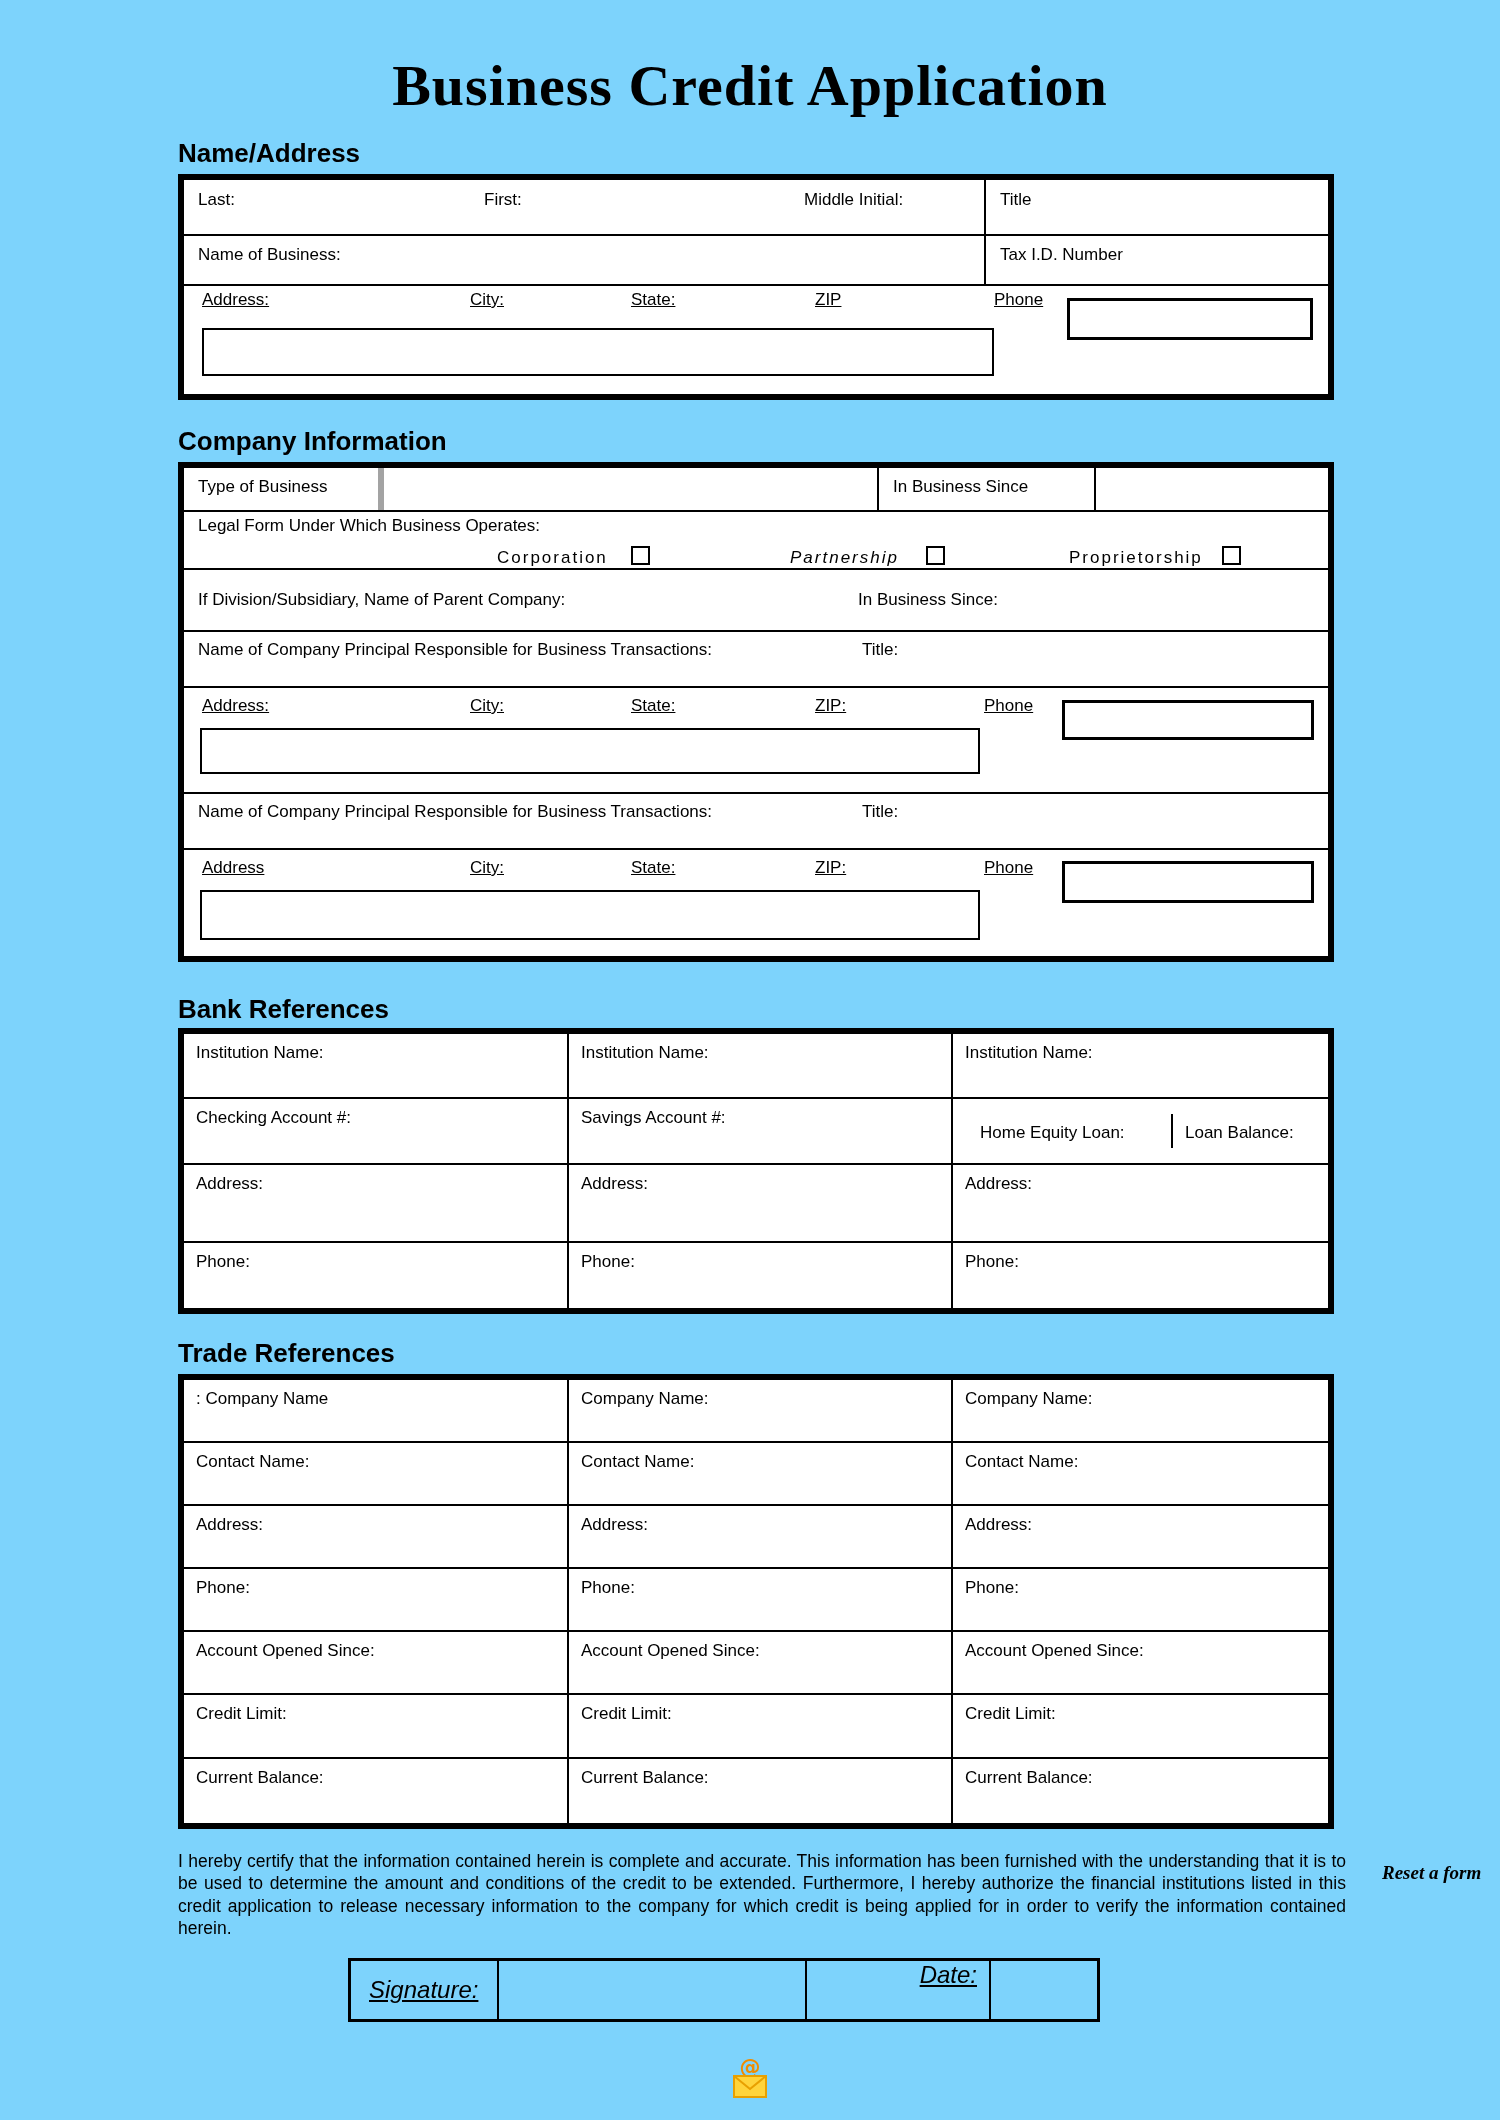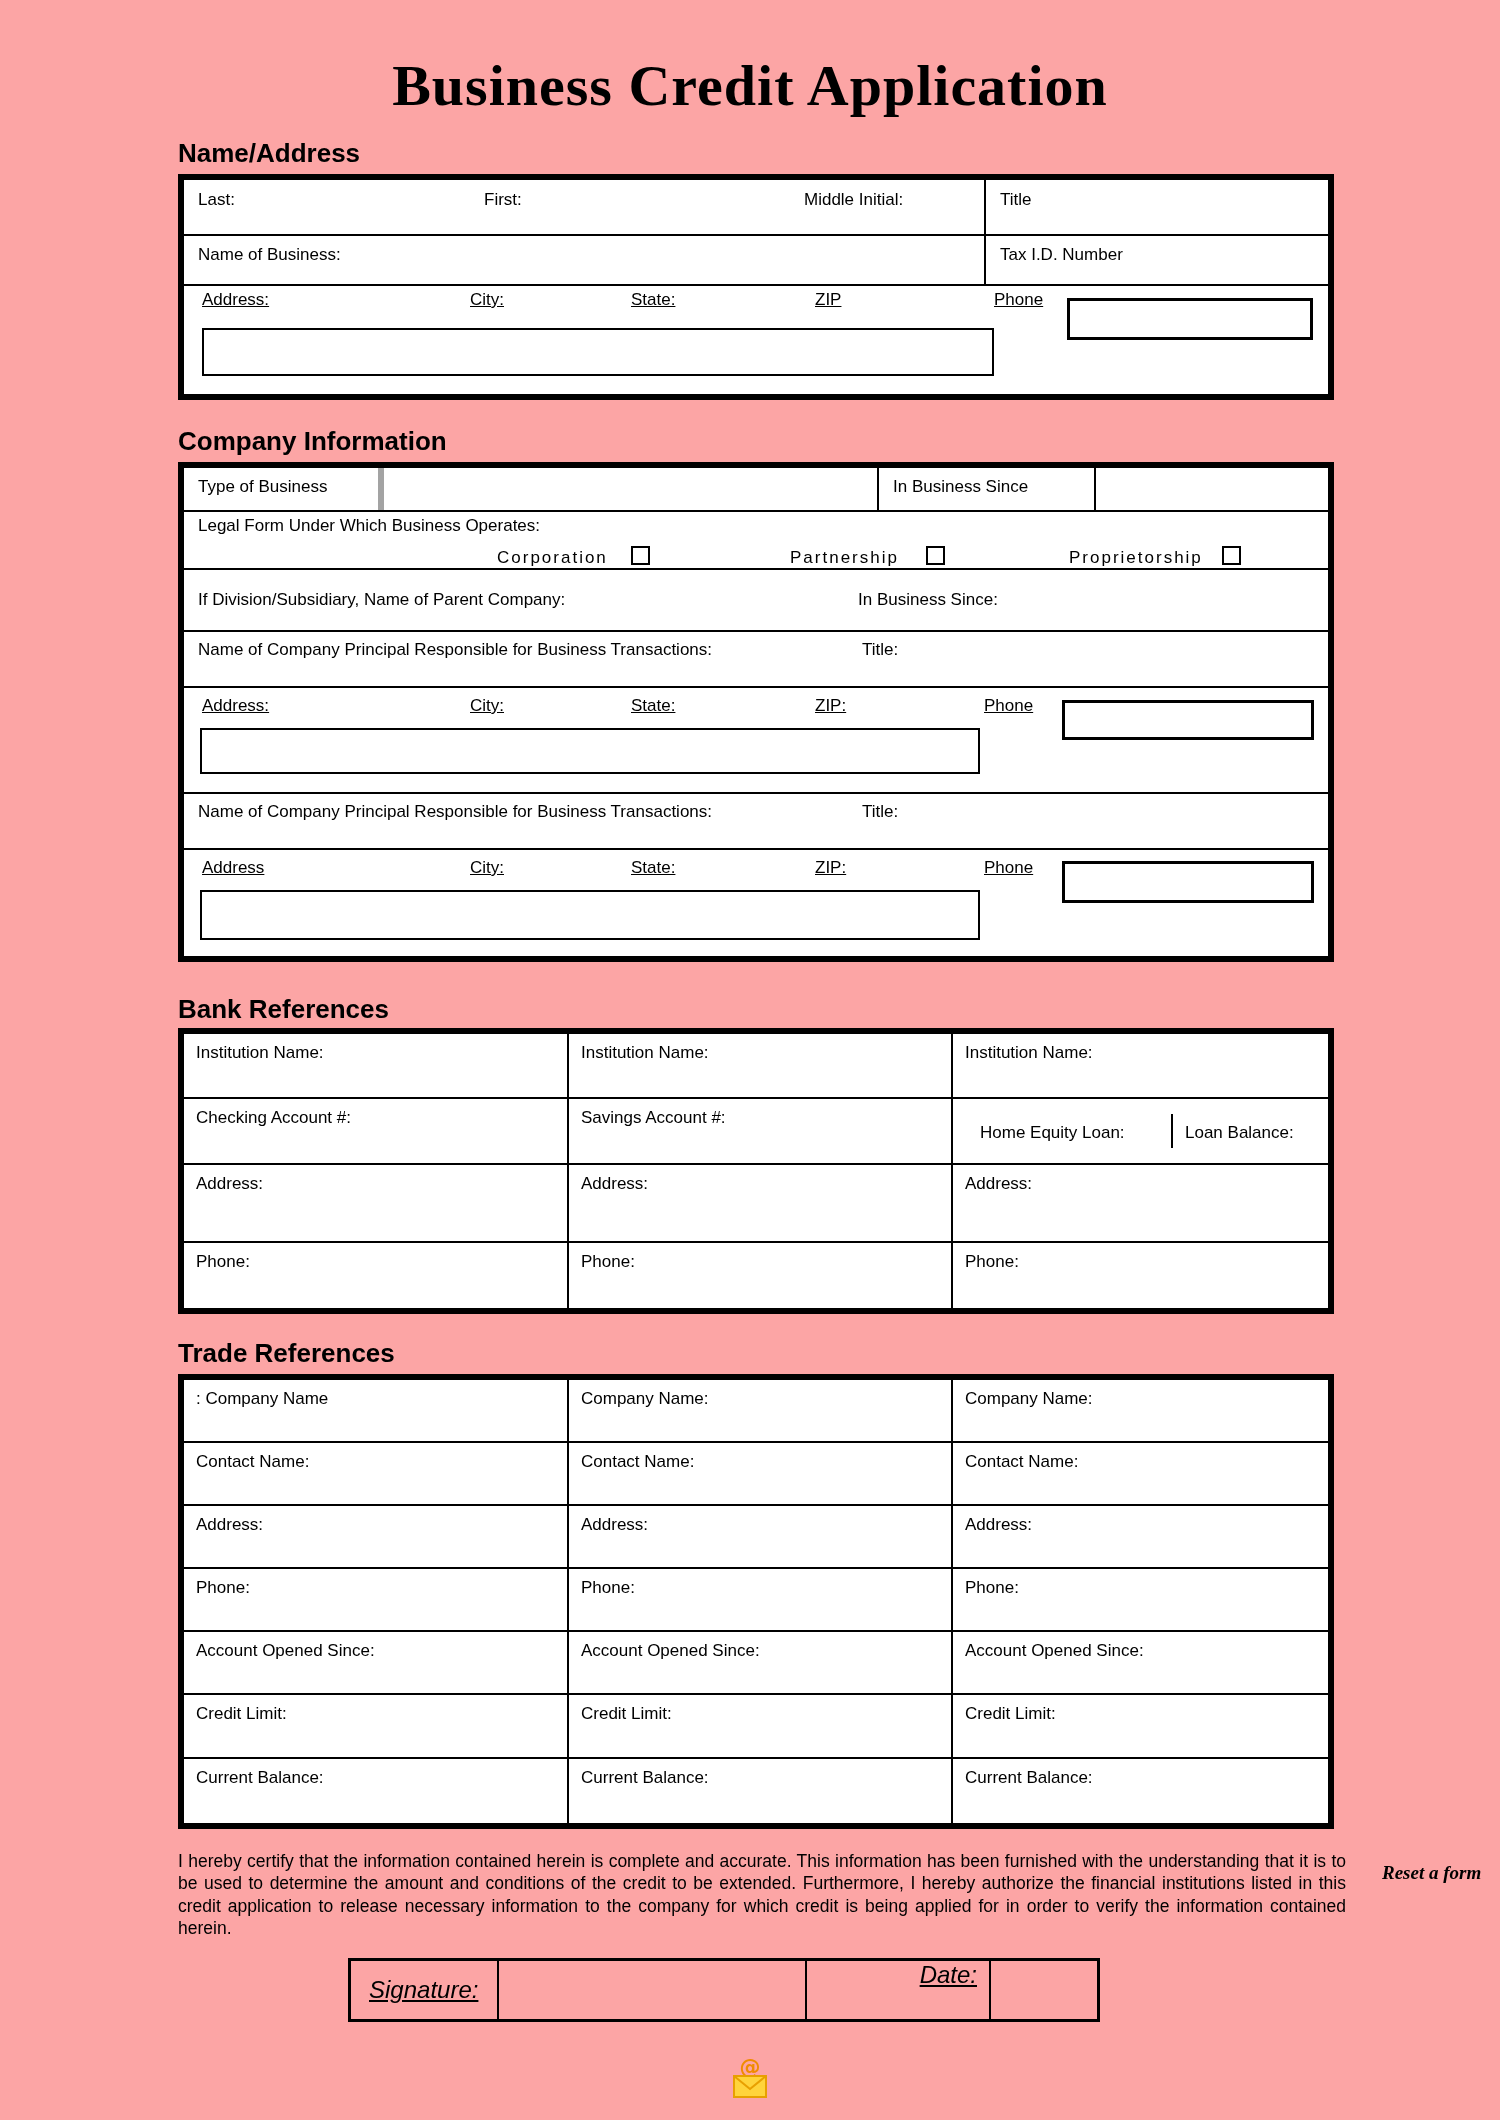--- a/index.html
+++ b/index.html
@@ -1,17 +1,17 @@
 <!DOCTYPE html>
 <html><head>
 <meta charset="utf-8">
 <style>
   html,body { margin:0; padding:0; background:#ffffff; }
   .page {
-    position:relative; width:1500px; height:2120px; background:#fca5a5;
+    position:relative; width:1500px; height:2120px; background:#7dd3fc;
     font-family:"Liberation Sans", sans-serif; color:#000; overflow:hidden;
   }
   .form-title {
     position:absolute; left:0; top:52px; width:100%; text-align:center;
     font-family:"Liberation Serif", serif; font-weight:bold; font-size:58px;
     letter-spacing:1px;
   }
   .section-h { position:absolute; font-size:26px; font-weight:bold; white-space:nowrap; }
   .box { position:absolute; border:6px solid #000; box-sizing:border-box; background:#fff; }
   .row { position:absolute; left:0; right:0; box-sizing:border-box; }
@@ -96,21 +96,21 @@
       <div style="position:absolute;left:695px;top:0;bottom:0;width:217px;border-right:2px solid #000;box-sizing:border-box;">
         <span class="lbl" style="left:14px;top:9px;">In Business Since</span>
       </div>
       <div style="position:absolute;left:912px;top:0;bottom:0;right:0;"></div>
     </div>
 
     <div class="row bb" style="top:44px;height:58px;">
       <span class="lbl" style="left:14px;top:4px;">Legal Form Under Which Business Operates:</span>
       <span class="cb-lbl" style="left:313px;top:36px;">Corporation</span>
       <span class="checkbox" style="left:447px;top:34px;"></span>
-      <span class="cb-lbl" style="left:606px;top:36px;">Partnership</span>
+      <span class="cb-lbl" style="left:606px;top:36px;font-style:italic;">Partnership</span>
       <span class="checkbox" style="left:742px;top:34px;"></span>
       <span class="cb-lbl" style="left:885px;top:36px;">Proprietorship</span>
       <span class="checkbox" style="left:1038px;top:34px;"></span>
     </div>
 
     <div class="row bb" style="top:114px;height:50px;">
       <span class="lbl" style="left:14px;top:8px;">If Division/Subsidiary, Name of Parent Company:</span>
       <span class="lbl" style="left:674px;top:8px;">In Business Since:</span>
     </div>
 

